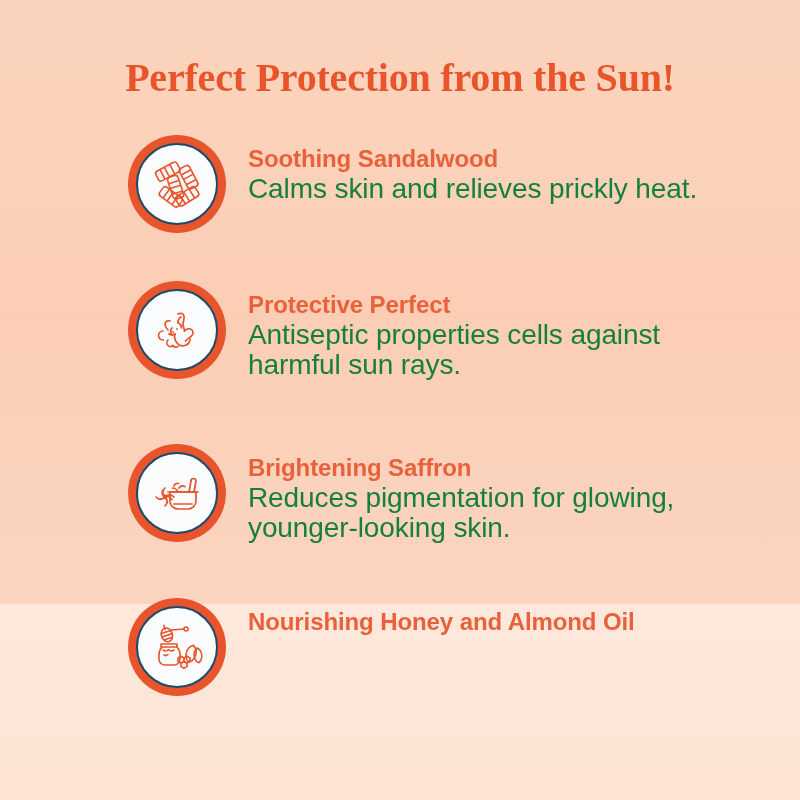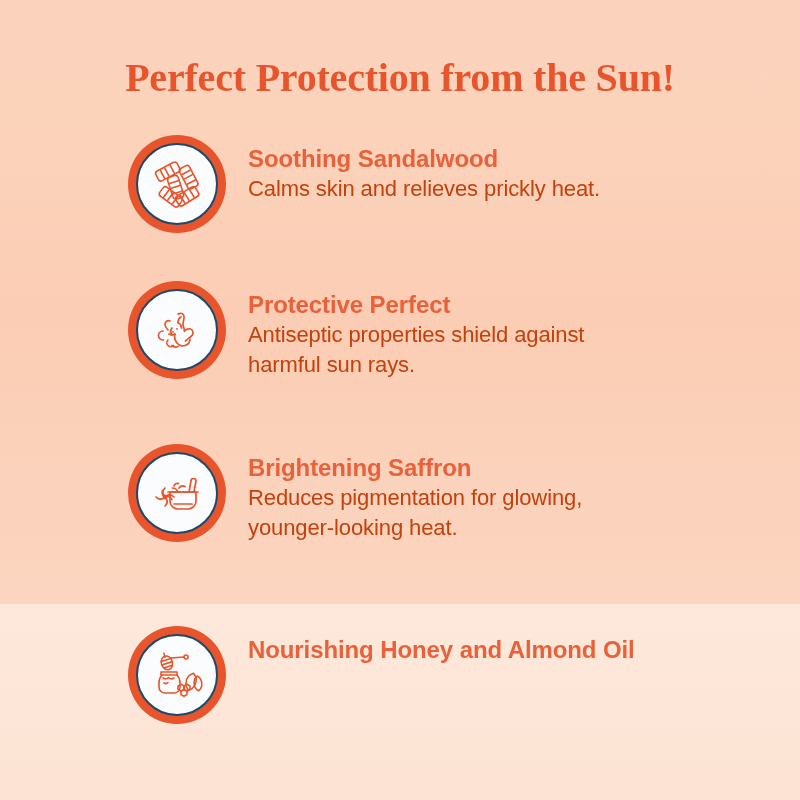--- a/index.html
+++ b/index.html
@@ -60,21 +60,21 @@
   .feature {
     position: absolute;
     left: 128px;
     width: 600px;
     display: flex;
     align-items: flex-start;
   }
   .feature-1 { top: 135px; }
   .feature-2 { top: 281px; }
   .feature-3 { top: 444px; }
-  .feature-4 { top: 626px; }
+  .feature-4 { top: 598px; }
 
   .badge {
     position: relative;
     flex: 0 0 auto;
     width: 98px;
     height: 98px;
     border-radius: 50%;
     background: #E8542B;
     display: flex;
     align-items: center;
@@ -102,23 +102,23 @@
   }
   .feature-title {
     font-size: 24px;
     line-height: 31px;
     font-weight: bold;
     color: #E8613A;
     letter-spacing: -0.1px;
     white-space: nowrap;
   }
   .feature-desc {
-    font-size: 22px;
+    font-size: 28px;
     line-height: 30px;
-    color: #c2410c;
+    color: #15803d;
     letter-spacing: -0.1px;
     white-space: pre-line;
   }
 </style>
 </head>
 <body>
 
 <div class="poster">
 
   <div class="bg-upper"></div>
@@ -185,21 +185,21 @@
           <path d="M33 16c-2 1-3 3-3 5.5"></path>
           <path d="M24 44.5c1.5 1.5 4 2 6 1"></path>
           <circle cx="29" cy="28" r="0.9" fill="#E8542B" stroke="none"></circle>
           <circle cx="33" cy="25" r="0.9" fill="#E8542B" stroke="none"></circle>
           <circle cx="25" cy="31" r="0.9" fill="#E8542B" stroke="none"></circle>
         </svg>
       </div>
     </div>
     <div class="feature-text">
       <div class="feature-title">Protective Perfect</div>
-      <div class="feature-desc">Antiseptic properties shield against
+      <div class="feature-desc">Antiseptic properties cells against
 harmful sun rays.</div>
     </div>
   </div>
 
   <div class="feature feature-3">
     <div class="badge">
       <div class="badge-inner">
         <svg width="58" height="58" viewBox="0 0 58 58" fill="none" stroke="#E8542B" stroke-width="1.7" stroke-linecap="round" stroke-linejoin="round">
           <path d="M22 28h26v9a8 8 0 0 1-8 8H30a8 8 0 0 1-8-8z"></path>
           <line x1="20" y1="28" x2="50" y2="28"></line>
@@ -216,21 +216,21 @@
             <path d="M0 0c-2.5-1-3.5-4-2.5-6.5"></path>
             <circle cx="0" cy="0" r="1.6"></circle>
           </g>
           <line x1="26" y1="40" x2="44" y2="40"></line>
         </svg>
       </div>
     </div>
     <div class="feature-text">
       <div class="feature-title">Brightening Saffron</div>
       <div class="feature-desc">Reduces pigmentation for glowing,
-younger-looking heat.</div>
+younger-looking skin.</div>
     </div>
   </div>
 
   <div class="feature feature-4">
     <div class="badge">
       <div class="badge-inner">
         <svg width="58" height="58" viewBox="0 0 58 58" fill="none" stroke="#E8542B" stroke-width="1.6" stroke-linecap="round" stroke-linejoin="round">
           <g transform="rotate(-18 18 14)">
             <line x1="18" y1="7" x2="18" y2="11"></line>
             <ellipse cx="18" cy="17" rx="5.5" ry="7"></ellipse>

